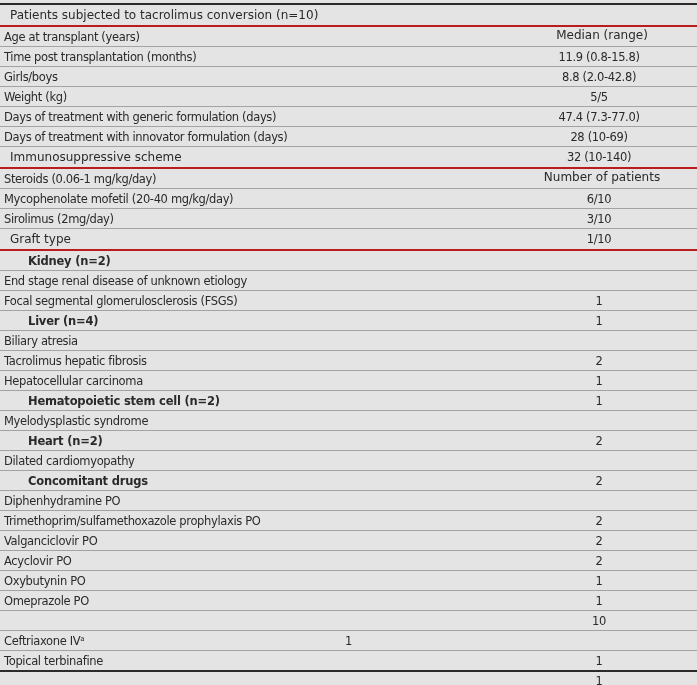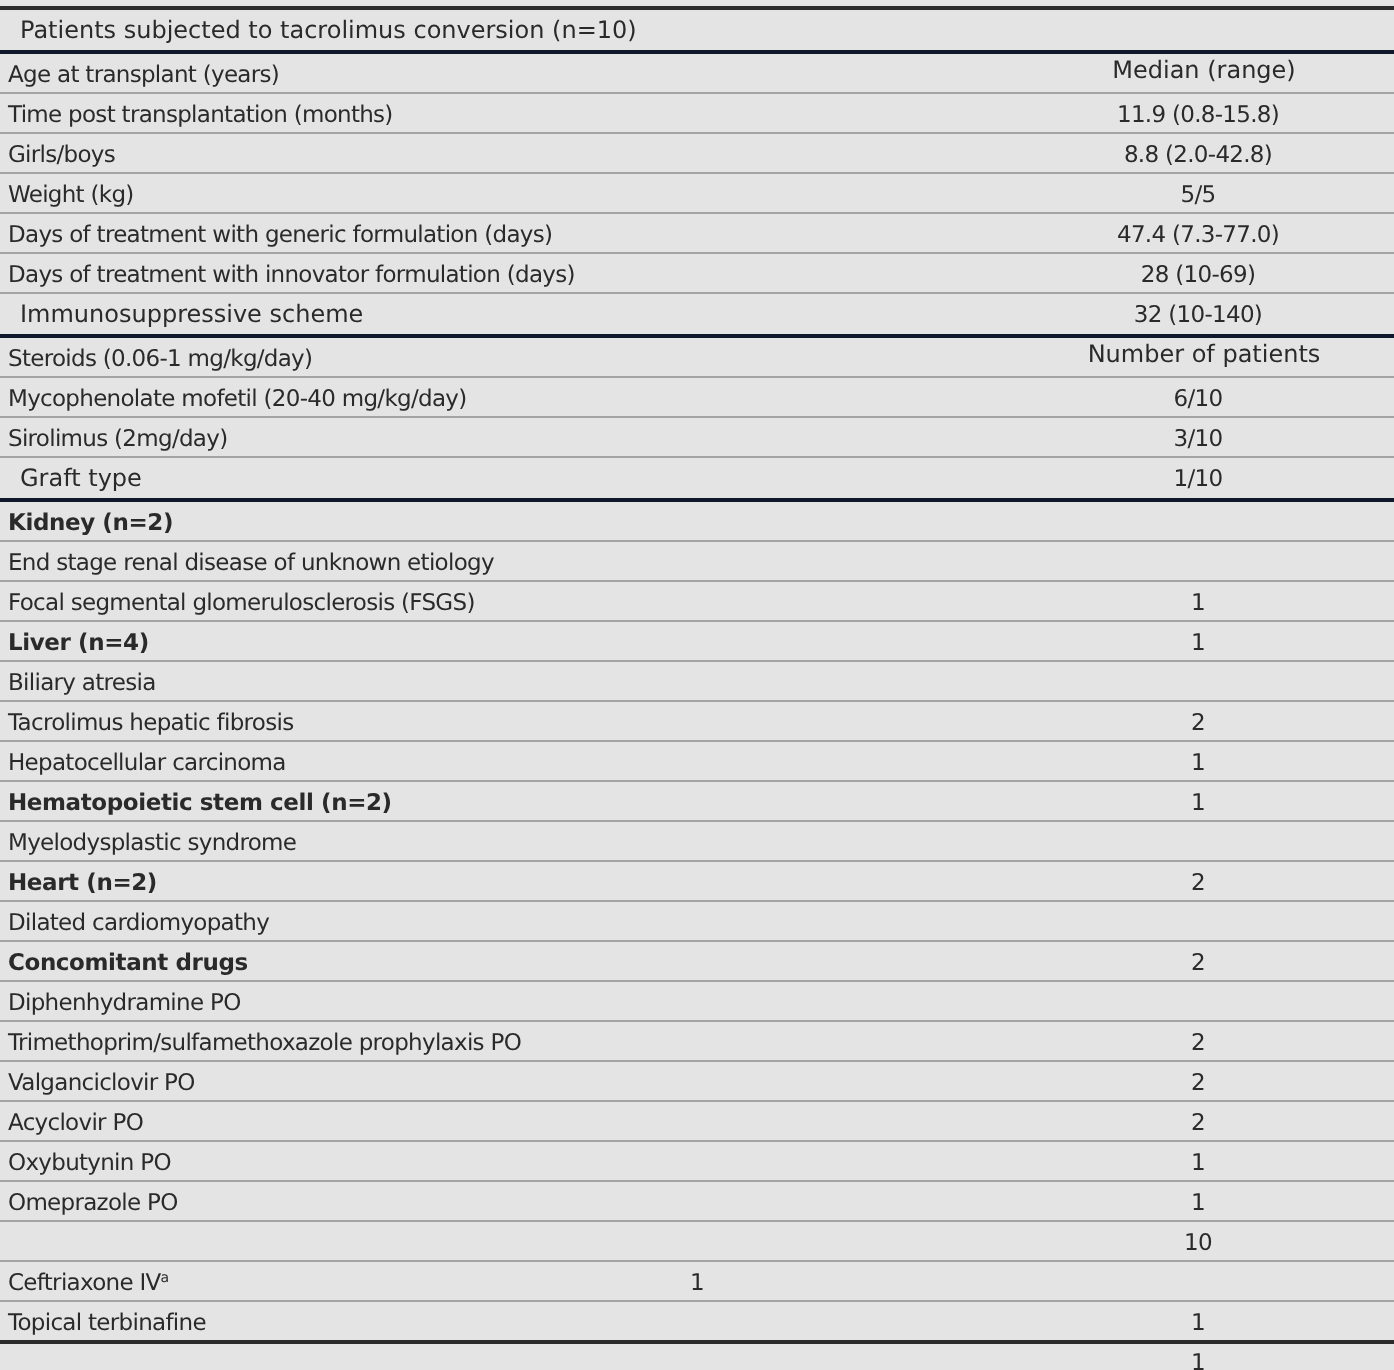--- a/index.html
+++ b/index.html
@@ -15,26 +15,26 @@
   }
   .row {
     display: flex; align-items: center;
     height: 19px;
     border-bottom: 1px solid #a3a3a3;
     font-size: 11.5px;
     letter-spacing: -0.35px;
   }
   .row.head {
     height: 20px;
-    border-bottom: 2px solid #0f172a;
+    border-bottom: 2px solid #b91c1c;
     font-size: 12px;
     letter-spacing: 0;
   }
   .row.head .c1 { padding-left: 10px; }
-  .row.group .c1 { font-weight: bold; letter-spacing: -0.2px; }
+  .row.group .c1 { font-weight: bold; letter-spacing: -0.2px; margin-left: 24px; }
   .row.last { border-bottom: 2px solid #2b2b2b; }
   .c1 { flex: 0 0 497px; padding-left: 4px; white-space: nowrap; overflow: hidden; }
   .c2 { flex: 1; text-align: center; white-space: nowrap; padding-right: 0; margin-top: 40px; }
   sup { font-size: 7px; vertical-align: 4px; }
 </style>
 </head>
 <body>
 
 <div class="table" id="tbl">
     <div class="row head">

